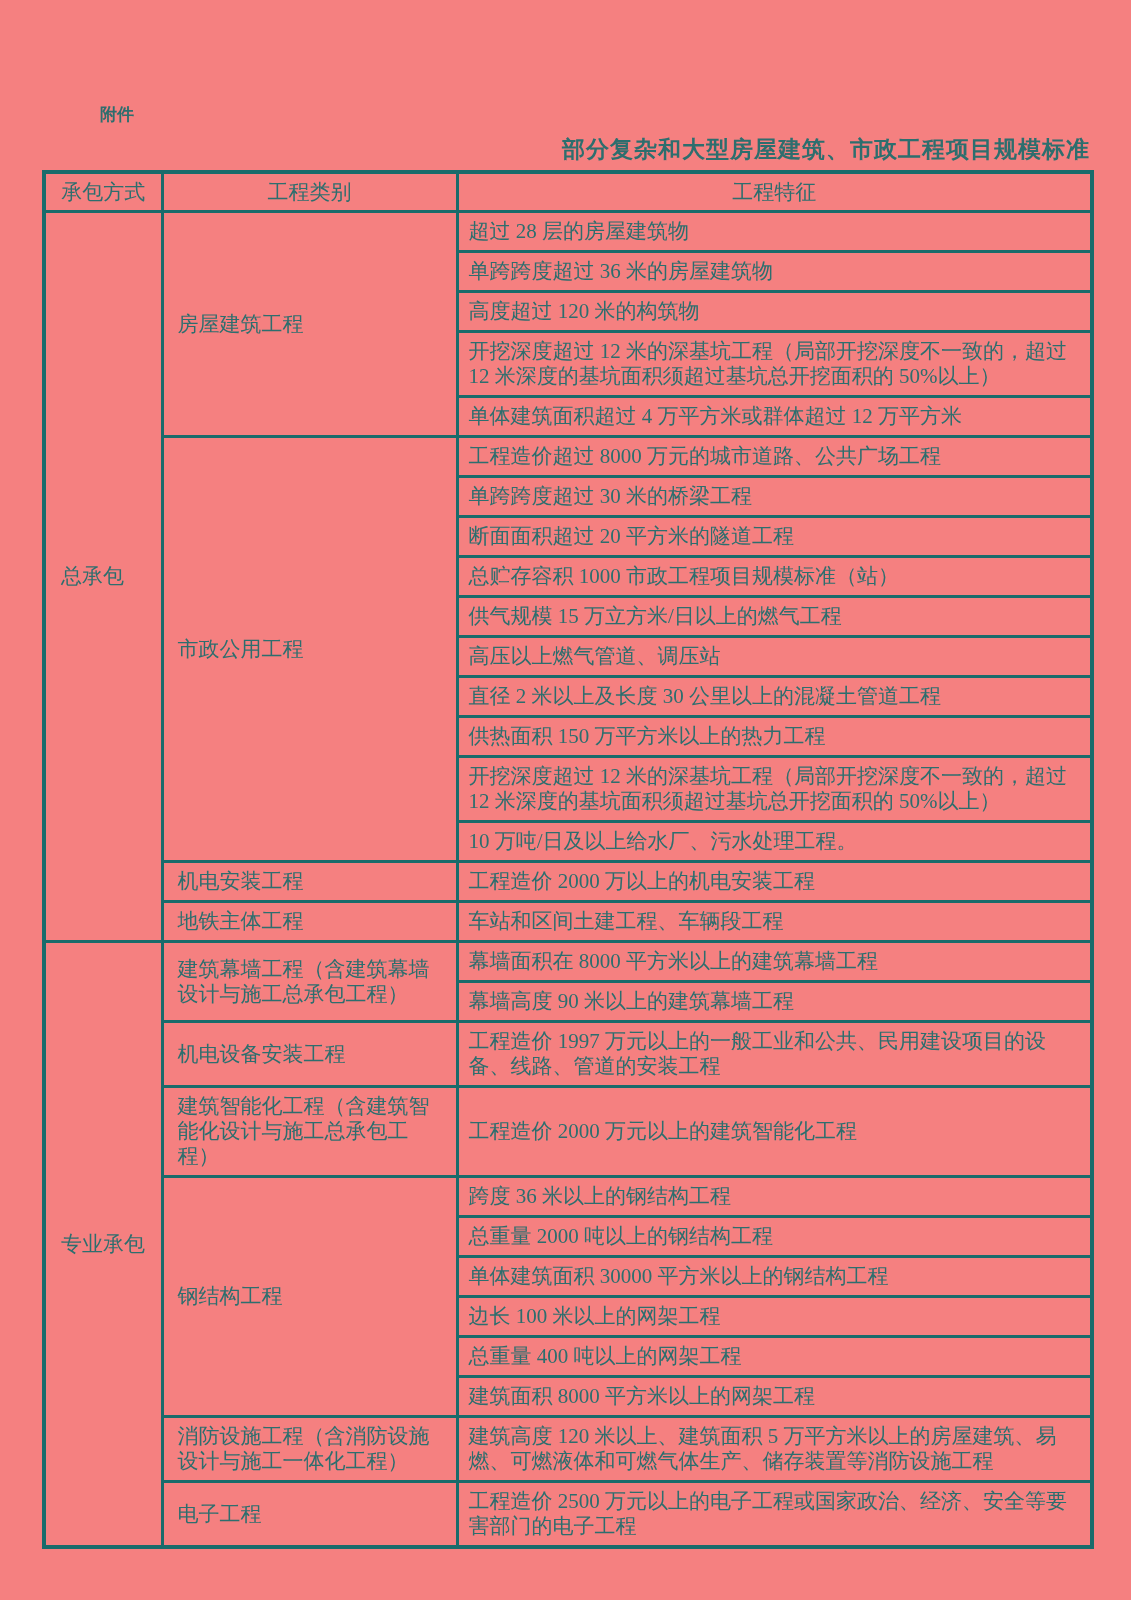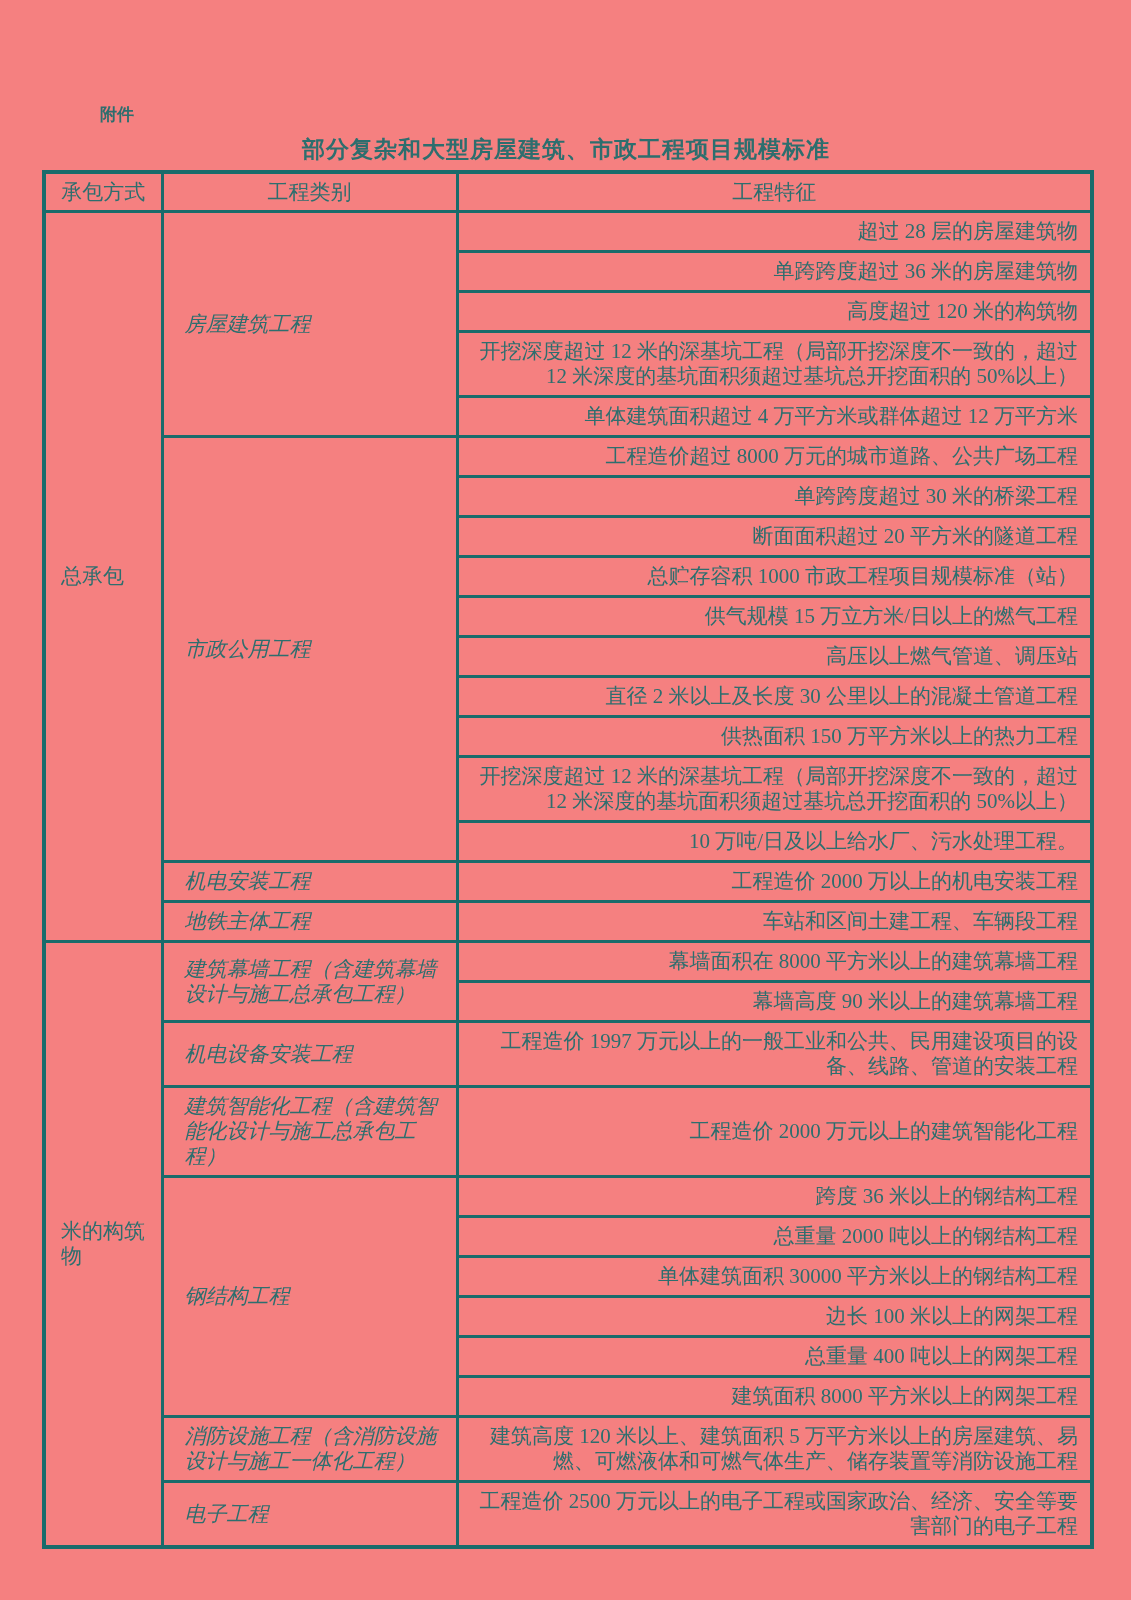--- a/index.html
+++ b/index.html
@@ -22,21 +22,21 @@
     left: 100px;
     top: 103px;
     font-size: 17px;
     font-weight: bold;
   }
   .doc-title {
     position: absolute;
     left: 42px;
     top: 134px;
     width: 1048px;
-    text-align: center;
+    text-align: right;
     font-size: 23px;
     font-weight: bold;
     letter-spacing: 1px;
   }
   table.scale-table {
     position: absolute;
     left: 42px;
     top: 170px;
     width: 1048px;
     border-collapse: collapse;
@@ -57,25 +57,24 @@
     text-align: center;
     line-height: 26px;
     padding: 5px 4px;
   }
   td.method-cell {
     text-align: left;
     padding: 6px 4px 6px 15px;
   }
   td.category-cell {
     text-align: left;
-    padding: 6px 8px 6px 21px;
-    font-style: italic;
+    padding: 6px 8px 6px 14px;
   }
   td.feature-cell {
-    text-align: right;
+    text-align: left;
     padding: 6px 12px 6px 10px;
     margin-left: 47px;
   }
 </style>
 </head>
 <body>
 
 <div class="attachment">附件</div>
 <div class="doc-title">部分复杂和大型房屋建筑、市政工程项目规模标准</div>
 
@@ -145,21 +144,21 @@
     <tr>
       <td class="category-cell">机电安装工程</td>
       <td class="feature-cell">工程造价 2000 万以上的机电安装工程</td>
     </tr>
     <tr>
       <td class="category-cell">地铁主体工程</td>
       <td class="feature-cell">车站和区间土建工程、车辆段工程</td>
     </tr>
 
     <tr>
-      <td class="method-cell" rowspan="12">米的构筑物</td>
+      <td class="method-cell" rowspan="12">专业承包</td>
       <td class="category-cell" rowspan="2">建筑幕墙工程（含建筑幕墙设计与施工总承包工程）</td>
       <td class="feature-cell">幕墙面积在 8000 平方米以上的建筑幕墙工程</td>
     </tr>
     <tr>
       <td class="feature-cell">幕墙高度 90 米以上的建筑幕墙工程</td>
     </tr>
     <tr>
       <td class="category-cell">机电设备安装工程</td>
       <td class="feature-cell">工程造价 1997 万元以上的一般工业和公共、民用建设项目的设备、线路、管道的安装工程</td>
     </tr>

